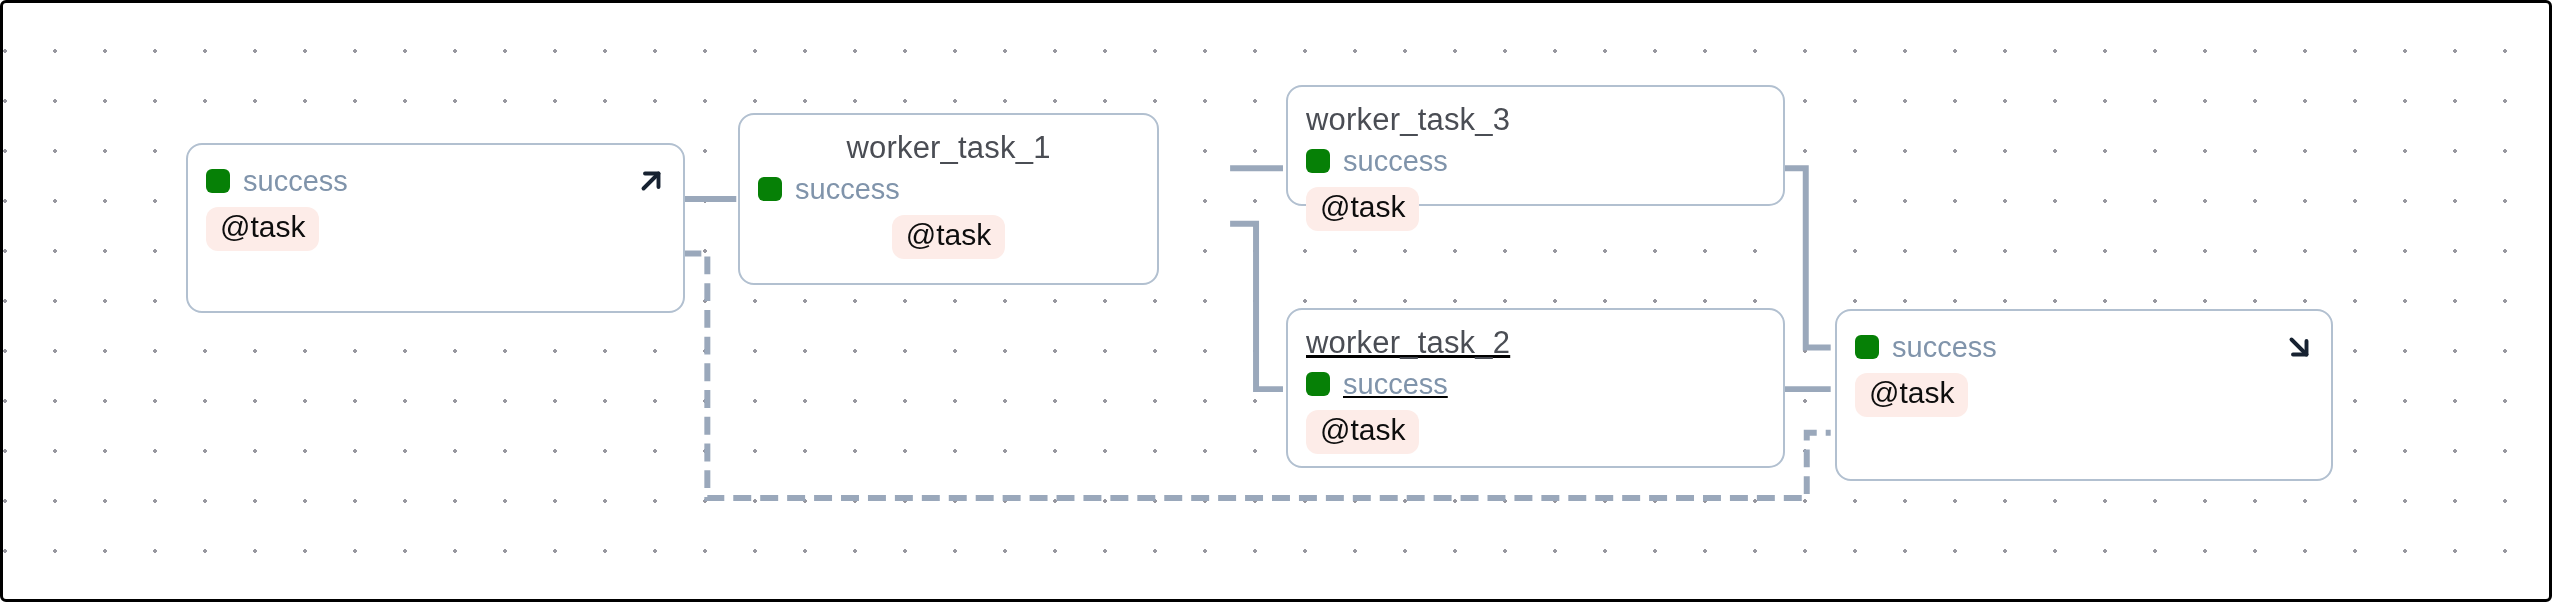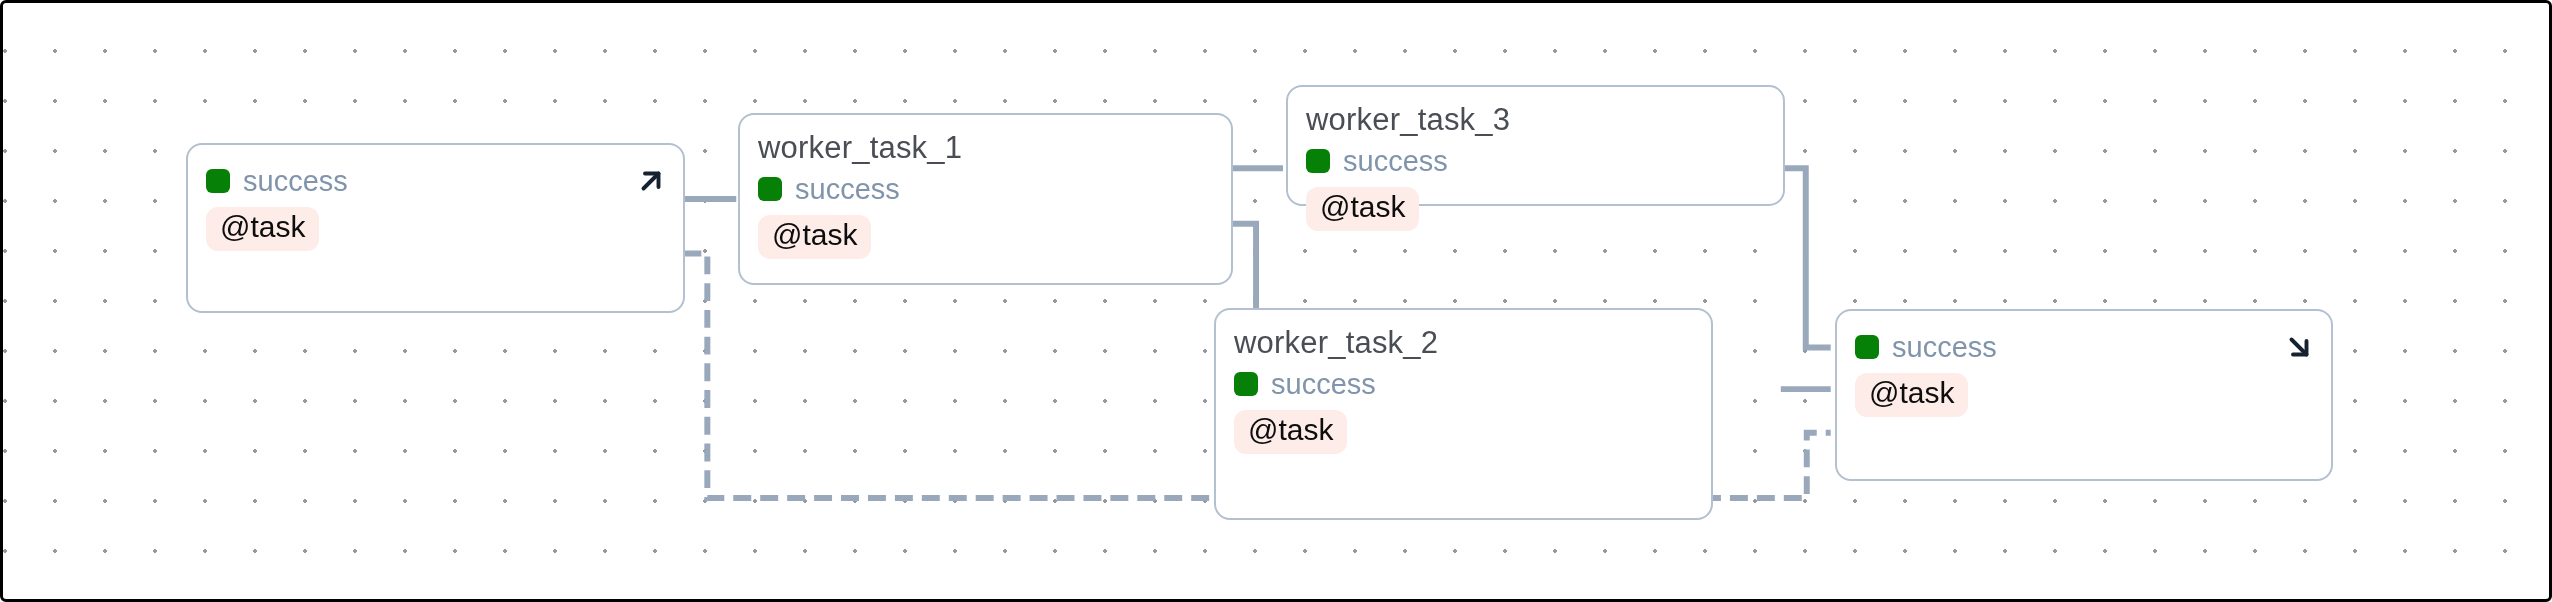--- a/index.html
+++ b/index.html
@@ -86,29 +86,29 @@
   <div id="nodes-layer">
       <div class="node" style="left: 183px; top: 140px; width: 499px; height: 170px;"><span class="node-icon">
           <svg viewBox="0 0 24 24" fill="none" stroke="currentColor" stroke-width="2.6" stroke-linecap="round" stroke-linejoin="round">
             <path d="M7 17 L17 7"></path>
             <path d="M8 7 H17 V16"></path>
           </svg>
         </span><div class="status-row">
           <span class="status-square"></span>
           <span class="status-label">success</span>
         </div><span class="badge">@task</span></div>
-      <div class="node" style="left: 735px; top: 110px; width: 495px; height: 172px;"><span class="node-title">worker_task_1</span><div class="status-row">
+      <div class="node" style="left: 735px; top: 110px; width: 421px; height: 172px; text-align: center;"><span class="node-title">worker_task_1</span><div class="status-row">
           <span class="status-square"></span>
           <span class="status-label">success</span>
         </div><span class="badge">@task</span></div>
       <div class="node" style="left: 1283px; top: 82px; width: 499px; height: 121px;"><span class="node-title">worker_task_3</span><div class="status-row">
           <span class="status-square"></span>
           <span class="status-label">success</span>
         </div><span class="badge">@task</span></div>
-      <div class="node" style="left: 1211px; top: 305px; width: 499px; height: 212px;"><span class="node-title">worker_task_2</span><div class="status-row">
+      <div class="node" style="left: 1283px; top: 305px; width: 499px; height: 160px; text-decoration: underline;"><span class="node-title">worker_task_2</span><div class="status-row">
           <span class="status-square"></span>
           <span class="status-label">success</span>
         </div><span class="badge">@task</span></div>
       <div class="node" style="left: 1832px; top: 306px; width: 498px; height: 172px;"><span class="node-icon">
           <svg viewBox="0 0 24 24" fill="none" stroke="currentColor" stroke-width="2.6" stroke-linecap="round" stroke-linejoin="round">
             <path d="M7 7 L17 17"></path>
             <path d="M17 8 V17 H8"></path>
           </svg>
         </span><div class="status-row">
           <span class="status-square"></span>

